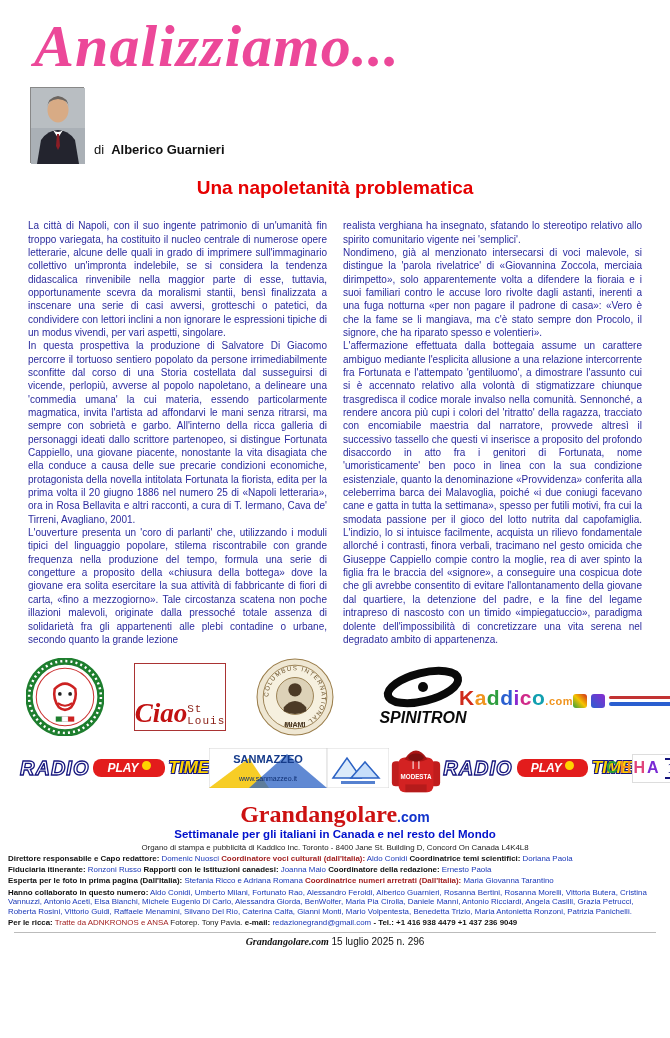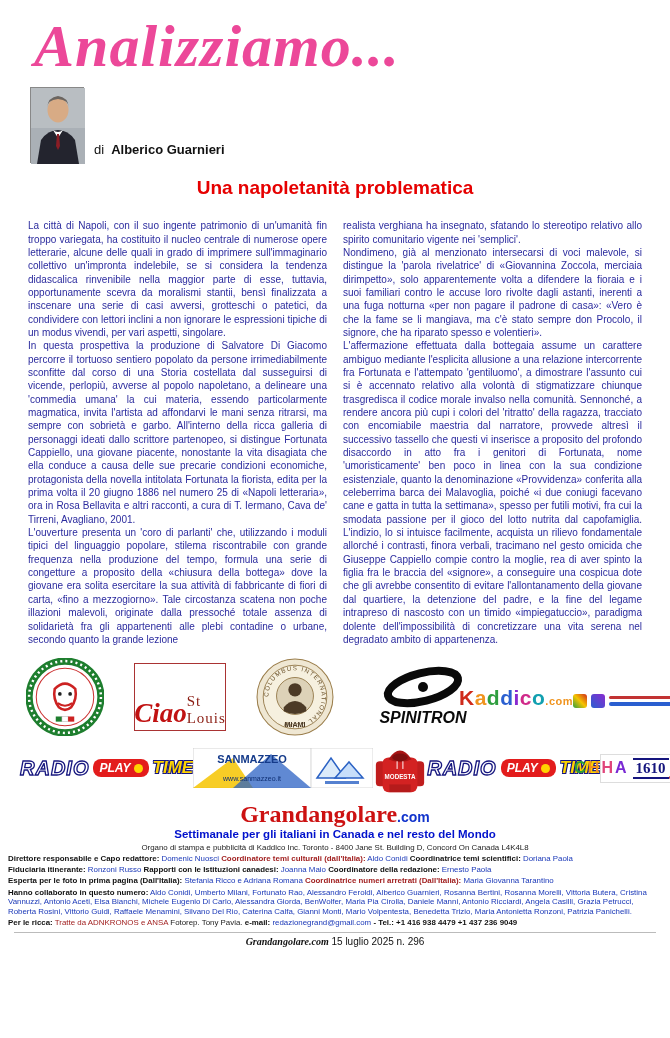--- a/index.html
+++ b/index.html
@@ -41,21 +41,21 @@
   .col p { margin:0; }
 
   
   .logos1 { display:flex; justify-content:space-between; align-items:center; margin:10px 26px 0; height:82px; }
   .logos2 { display:flex; justify-content:space-between; align-items:center; margin:2px 20px 0; height:56px; }
   .logo { display:flex; align-items:flex-end; justify-content:center; }
 
   .ciao-logo { width:92px; height:68px; border:1px solid #a33; box-shadow:0 0 0 1px #fff inset; background:#fff; padding:3px 0; }
   .ciao-script { font-family:"Liberation Serif", serif; font-style:italic; font-weight:bold; font-size:27px; color:#c11212; line-height:1; }
   .ciao-rule { width:60%; height:1px; background:#c11212; margin:3px 0; }
-  .ciao-sub { font-family:Liberation Serif, serif; font-size:15px; color:#8a1c12; letter-spacing:1px; }
+  .ciao-sub { font-family:Liberation Mono, monospace; font-size:11px; color:#8a1c12; letter-spacing:1px; }
 
   .kaddico { width:132px; }
   .kadd-word { font-weight:800; font-size:21px; line-height:1; letter-spacing:0.5px; }
   .k0{color:#cf2a1b}.k1{color:#f0941f}.k2{color:#2f9e3f}.k3{color:#2a5fd0}.k4{color:#8a2ad0}.k5{color:#d02a8a}.k6{color:#12a0b0}
   .kadd-tld { font-size:11px; color:#f0941f; font-weight:800; }
   .kadd-sub { display:flex; align-items:center; gap:4px; margin-top:4px; }
   .chip { width:14px; height:14px; border-radius:3px; display:inline-block; }
   .chip1 { background:linear-gradient(45deg,#2f9e3f,#f6c400,#cf2a1b); }
   .chip2 { background:linear-gradient(45deg,#2a5fd0,#8a2ad0); }
   .kadd-lines { display:flex; flex-direction:column; }
@@ -63,21 +63,21 @@
   .kl.red { background:#c23333; width:78px; }
   .kl.blue { background:#2a5fd0; width:88px; }
 
   .rpt { flex-direction:row; gap:4px; align-items:center; }
   .rpt-radio {
     font-weight:900; font-style:italic; font-size:20px; letter-spacing:1px;
     color:#ffffff; -webkit-text-stroke:1.3px #15157e; text-shadow:0 0 1px #15157e;
   }
   .rpt-play {
     background:#e31c1c; color:#fff; font-weight:800; font-style:italic; font-size:12px;
-    padding:2px 6px; border-radius:8px; display:inline-flex; align-items:center; gap:3px;
+    padding:2px 14px; border-radius:8px; display:inline-flex; gap:3px;
   }
   .rpt-ball { width:9px; height:9px; border-radius:50%; background:#ffd400; display:inline-block; }
   .rpt-time {
     font-weight:900; font-style:italic; font-size:17px; color:#ffd400;
     text-shadow:1px 1px 0 #15157e, -1px -1px 0 #15157e, 1px -1px 0 #15157e, -1px 1px 0 #15157e;
   }
 
   .chha { width:100px; border:1px solid #ddd; background:#fff; padding:3px 2px; }
   .chha-row { display:flex; align-items:center; gap:2px; }
   .chha-l { font-weight:800; font-size:16px; line-height:1; }
@@ -286,21 +286,21 @@
     <span class="gb-main">Grandangolare</span><span class="gb-tld">.com</span>
   </div>
   <div class="tagline">Settimanale per gli italiani in Canada e nel resto del Mondo</div>
 
   <div class="footer-block">
     <div class="organ">Organo di stampa e pubblicità di Kaddico Inc. Toronto - 8400 Jane St. Building D, Concord On Canada L4K4L8</div>
 
     <p class="staff">
       <b class="lb">Direttore responsabile e Capo redattore:</b>
       <span class="val">Domenic Nuosci</span>
-      <b class="lb red">Coordinatore temi culturali (dall'Italia):</b>
+      <b class="lb red">Coordinatore voci culturali (dall'Italia):</b>
       <span class="val">Aldo Conidi</span>
       <b class="lb">Coordinatrice temi scientifici:</b>
       <span class="val">Doriana Paola</span>
     </p>
 
     <p class="staff">
       <b class="lb">Fiduciaria itinerante:</b>
       <span class="val">Ronzoni Russo</span>
       <b class="lb">Rapporti con le Istituzioni canadesi:</b>
       <span class="val">Joanna Maio</span>

